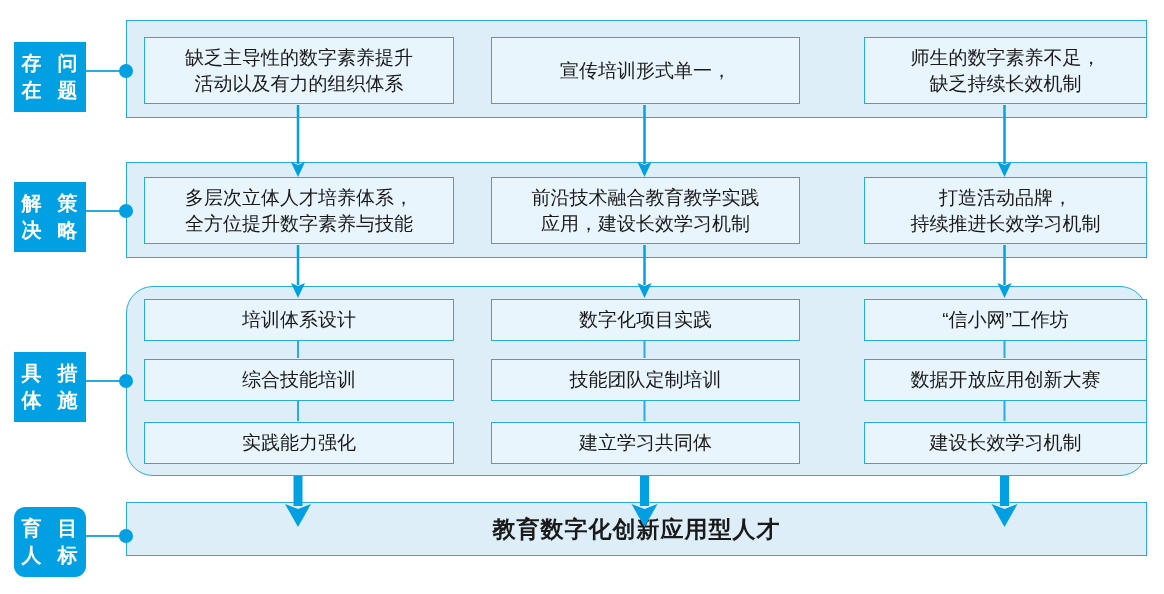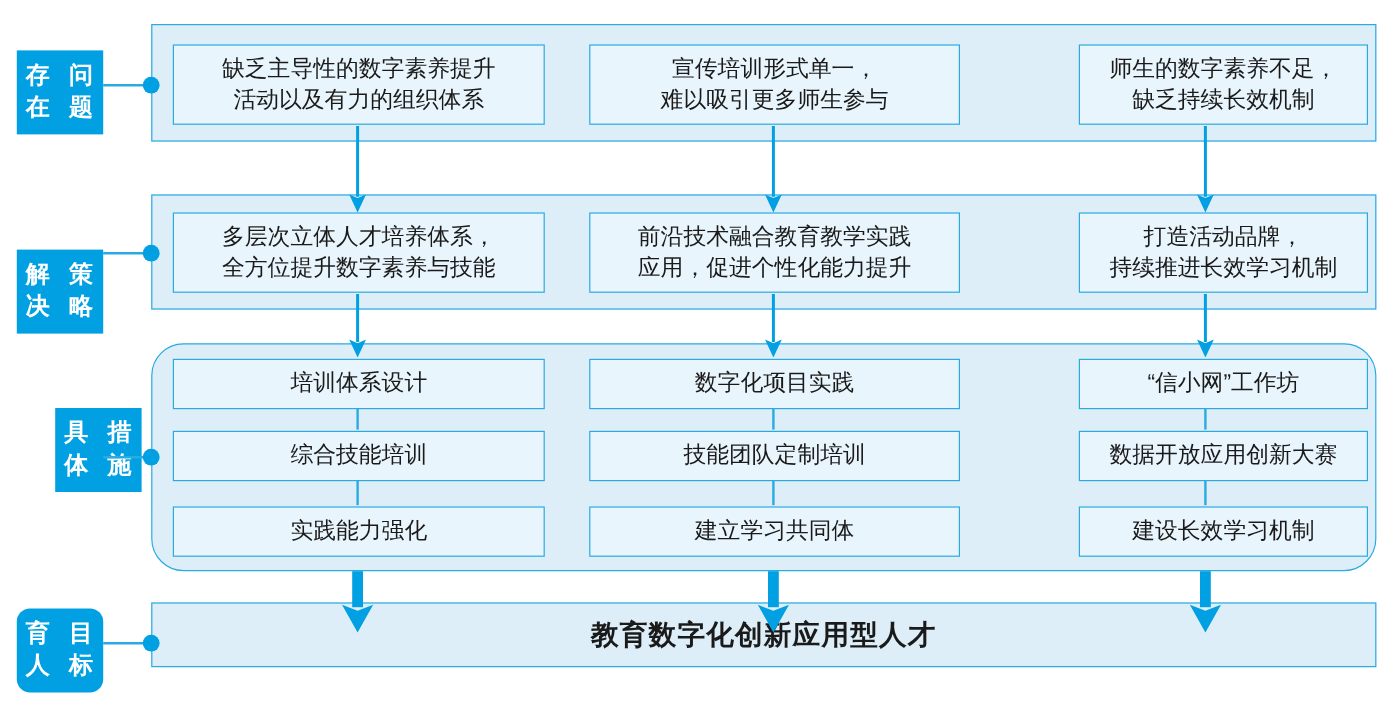--- a/index.html
+++ b/index.html
@@ -15,32 +15,32 @@
   .c2{top:162px;height:96px;}
   .c3{top:286px;height:190px;border-radius:27px;}
   .c4{top:502px;height:54px;display:flex;align-items:center;justify-content:center;}
   .box{
     position:absolute;box-sizing:border-box;background:#e9f5fc;border:1.5px solid #29abe2;
     display:flex;flex-direction:column;align-items:center;justify-content:center;
     text-align:right;color:#1a1a1a;font-size:19px;line-height:26px;font-weight:500;
   }
   .col1{left:17px;width:310px;}
   .col2{left:364px;width:309px;}
-  .col3{left:772px;width:241px;}
+  .col3{left:737px;width:283px;}
   .r1{top:16px;height:67px;}
   .r2{top:14px;height:67px;}
   .m1{top:12px;height:42px;}
   .m2{top:72px;height:42px;}
   .m3{top:135px;height:42px;}
   .stage-label{
     position:absolute;left:14px;width:72px;height:70px;background:#00a0e2;color:#ffffff;
     font-size:20px;font-weight:bold;line-height:27px;letter-spacing:1px;
     display:flex;flex-direction:row;align-items:center;justify-content:center;text-align:center;
   }
-  .l1{top:42px;} .l2{top:182px;margin-top:26px;} .l3{top:340px;margin-left:32px;} .l4{top:507px;border-radius:11px;}
+  .l1{top:42px;} .l2{top:182px;} .l3{top:352px;} .l4{top:507px;border-radius:11px;}
   .goal-text{color:#1a1a1a;font-size:23px;font-weight:600;letter-spacing:1px;}
   .overlay{position:absolute;left:0;top:0;pointer-events:none;}
 </style>
 </head>
 <body>
 
 <div class="canvas">
 
   <div class="stage-label l1">
     <span>存在</span>
@@ -59,36 +59,35 @@
     <span>目标</span>
   </div>
 
   <div class="container c1">
     <div class="box col1 r1">
       <span>缺乏主导性的数字素养提升</span>
       <span>活动以及有力的组织体系</span>
     </div>
     <div class="box col2 r1">
       <span>宣传培训形式单一，</span>
-      <span>难以吸引更多师生参与</span>
     </div>
     <div class="box col3 r1">
       <span>师生的数字素养不足，</span>
       <span>缺乏持续长效机制</span>
     </div>
   </div>
 
   <div class="container c2">
     <div class="box col1 r2">
       <span>多层次立体人才培养体系，</span>
       <span>全方位提升数字素养与技能</span>
     </div>
     <div class="box col2 r2">
       <span>前沿技术融合教育教学实践</span>
-      <span>应用，促进个性化能力提升</span>
+      <span>应用，建设长效学习机制</span>
     </div>
     <div class="box col3 r2">
       <span>打造活动品牌，</span>
       <span>持续推进长效学习机制</span>
     </div>
   </div>
 
   <div class="container c3">
     <div class="box col1 m1">
       <span>培训体系设计</span>

